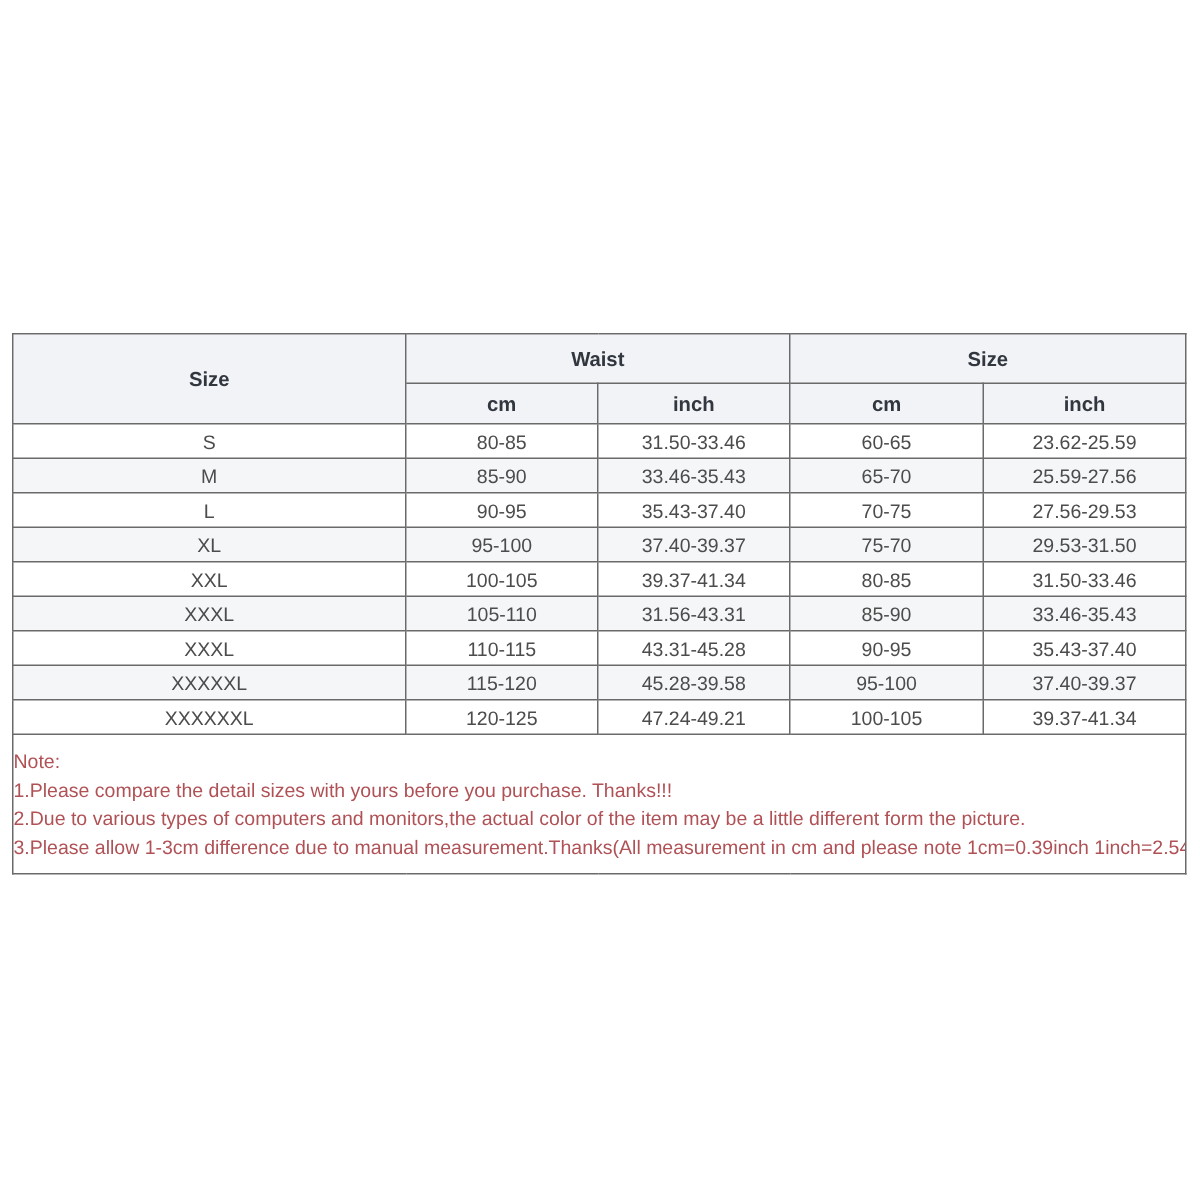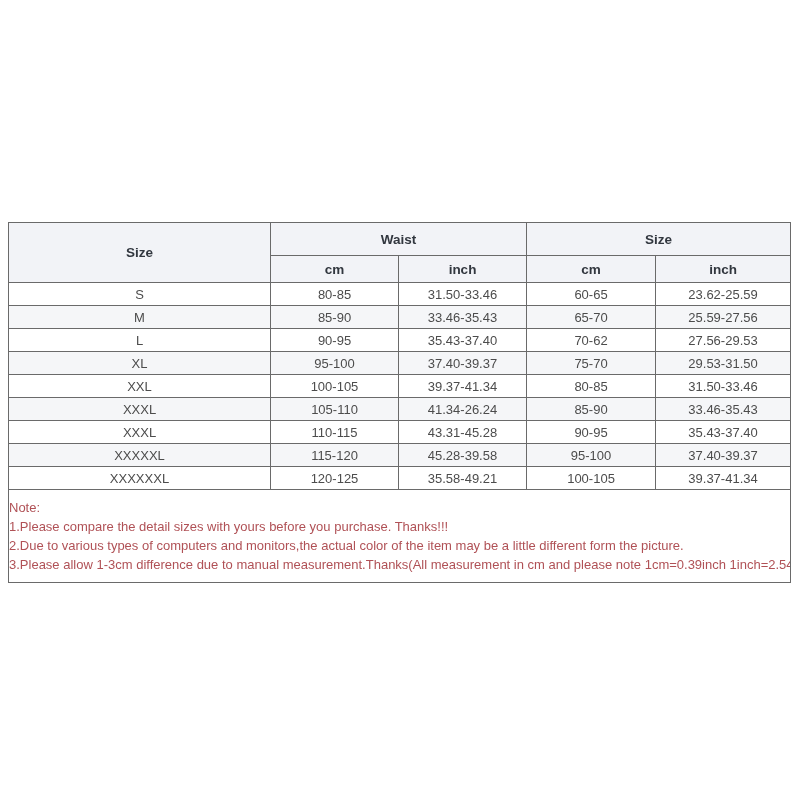--- a/index.html
+++ b/index.html
@@ -104,62 +104,62 @@
         <td>M</td>
         <td>85-90</td>
         <td>33.46-35.43</td>
         <td>65-70</td>
         <td>25.59-27.56</td>
       </tr>
       <tr>
         <td>L</td>
         <td>90-95</td>
         <td>35.43-37.40</td>
-        <td>70-62</td>
+        <td>70-75</td>
         <td>27.56-29.53</td>
       </tr>
       <tr>
         <td>XL</td>
         <td>95-100</td>
         <td>37.40-39.37</td>
         <td>75-70</td>
         <td>29.53-31.50</td>
       </tr>
       <tr>
         <td>XXL</td>
         <td>100-105</td>
         <td>39.37-41.34</td>
         <td>80-85</td>
         <td>31.50-33.46</td>
       </tr>
       <tr>
         <td>XXXL</td>
         <td>105-110</td>
-        <td>41.34-26.24</td>
+        <td>31.56-43.31</td>
         <td>85-90</td>
         <td>33.46-35.43</td>
       </tr>
       <tr>
         <td>XXXL</td>
         <td>110-115</td>
         <td>43.31-45.28</td>
         <td>90-95</td>
         <td>35.43-37.40</td>
       </tr>
       <tr>
         <td>XXXXXL</td>
         <td>115-120</td>
         <td>45.28-39.58</td>
         <td>95-100</td>
         <td>37.40-39.37</td>
       </tr>
       <tr>
         <td>XXXXXXL</td>
         <td>120-125</td>
-        <td>35.58-49.21</td>
+        <td>47.24-49.21</td>
         <td>100-105</td>
         <td>39.37-41.34</td>
       </tr>
     </tbody>
     <tfoot>
       <tr>
         <td class="note-cell" colspan="5">
           <div class="note-wrap">
             <div class="note-line">Note:</div>
             <div class="note-line">1.Please compare the detail sizes with yours before you purchase. Thanks!!!</div>

